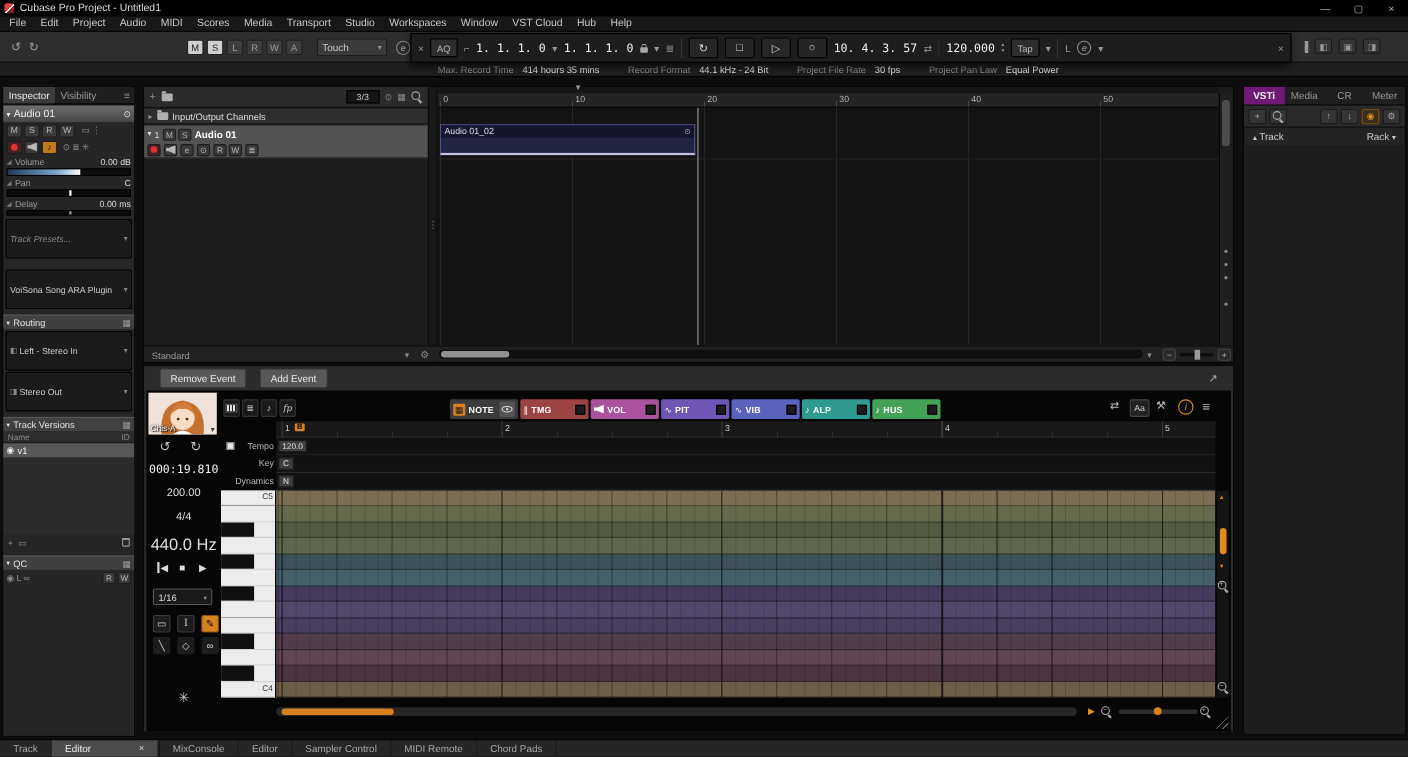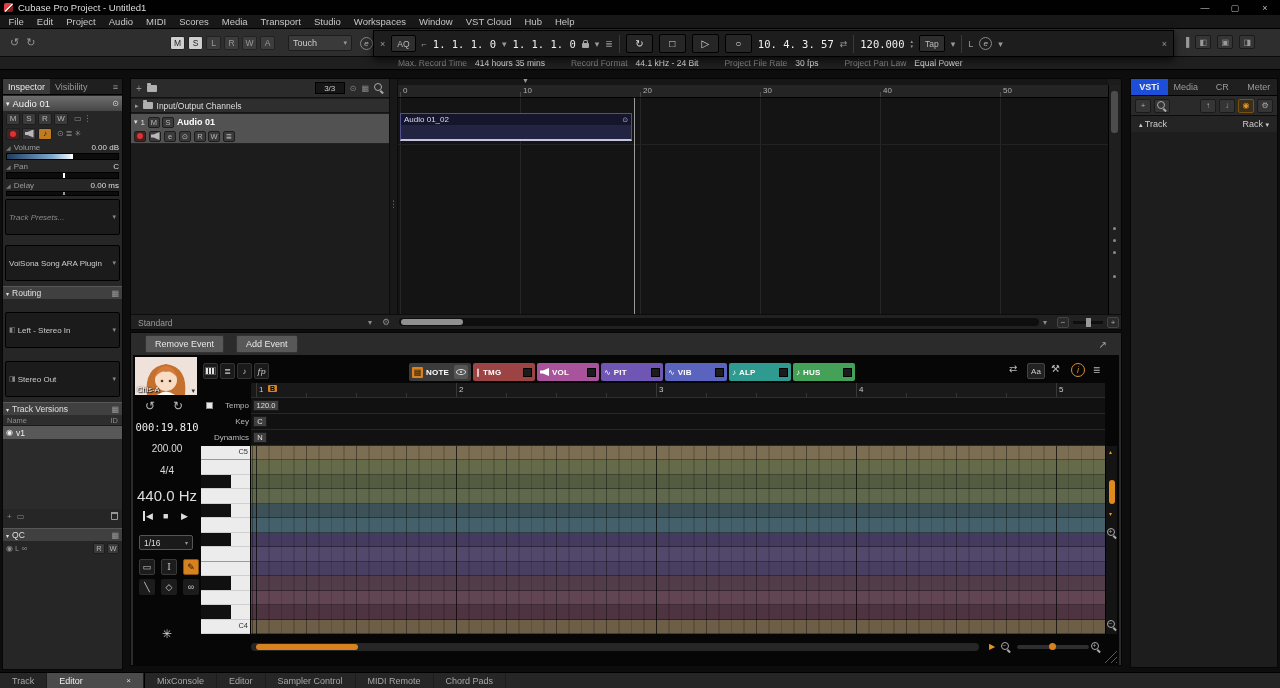--- a/index.html
+++ b/index.html
@@ -176,21 +176,21 @@
   .tool-btn{position:absolute;width:16px;height:16px;background:#1c1c1c;border:1px solid #3a3a3a;border-radius:2px;display:flex;align-items:center;justify-content:center;color:#ccc;font-size:9px;}
   .tool-btn.on{background:#d8821f;color:#111;border-color:#8a5210;}
   #ed-quant{position:absolute;left:6px;top:180px;width:54px;height:15px;background:#1a1a1a;border:1px solid #555;border-radius:2px;display:flex;align-items:center;padding:0 4px;font-size:8.5px;color:#ddd;}
   #ed-quant .cv{margin-left:auto;font-size:6px;color:#999;}
   .rtz{border-left:2px solid #ddd;padding-left:1px;}
 
   
   #vsti{position:absolute;left:1130px;top:78px;width:148px;height:590px;background:#242424;border:1px solid #060606;display:flex;flex-direction:column;}
   #vsti-tabs{height:17px;display:flex;align-items:stretch;background:#1f1f1f;border-bottom:1px solid #000;flex:none;}
   .vsti-tab{flex:1;display:flex;align-items:center;justify-content:center;font-size:9px;color:#9a9a9a;}
-  .vsti-tab.on{background:#1d4ed8;color:#f0f0f0;font-weight:bold;text-align:center;}
+  .vsti-tab.on{background:#701a75;color:#f0f0f0;font-weight:bold;text-align:center;}
   #vsti-tools{height:20px;display:flex;align-items:center;gap:3px;padding:0 4px;background:#2a2a2a;border-bottom:1px solid #0c0c0c;flex:none;}
   .vsti-ico{width:16px;height:14px;background:#353535;border:1px solid #1a1a1a;border-radius:2px;display:flex;align-items:center;justify-content:center;color:#aaa;font-size:8px;flex:none;}
   .vsti-ico.on{color:#e8941f;border-color:#7a5210;background:#3a2f1c;}
   #vsti-sections{height:16px;display:flex;align-items:center;justify-content:space-between;padding:0 8px;font-size:9px;color:#ccc;flex:none;}
   #vsti-body{flex:1;background:#1d1d1d;}
 
   
   #bottombar{position:absolute;left:0;top:672px;width:1280px;height:16px;background:#262626;border-top:1px solid #000;display:flex;align-items:stretch;}
   #bb-left{width:145px;display:flex;border-right:1px solid #000;}
   #bb-main{display:flex;}
@@ -375,26 +375,26 @@
   </div>
   <div class="insp-dd" style="margin-top:10px">
     <span class="t">VoiSona Song ARA Plugin</span>
     <span class="cv">▾</span>
   </div>
   <div class="sec-hdr">
     <span style="font-size:6px">▾</span>
     <span>Routing</span>
     <span class="cv2">▦</span>
   </div>
-  <div class="insp-dd" style="margin-top:13px">
+  <div class="insp-dd" style="margin-top:2px">
     <span style="color:#888;font-size:7px">◧</span>
     <span class="t">Left - Stereo In</span>
     <span class="cv">▾</span>
   </div>
-  <div class="insp-dd" style="margin-top:13px">
+  <div class="insp-dd" style="margin-top:1px">
     <span style="color:#888;font-size:7px">◨</span>
     <span class="t">Stereo Out</span>
     <span class="cv">▾</span>
   </div>
   <div class="sec-hdr">
     <span style="font-size:6px">▾</span>
     <span>Track Versions</span>
     <span class="cv2">▦</span>
   </div>
   <div class="ver-cols" id="ver-cols">

